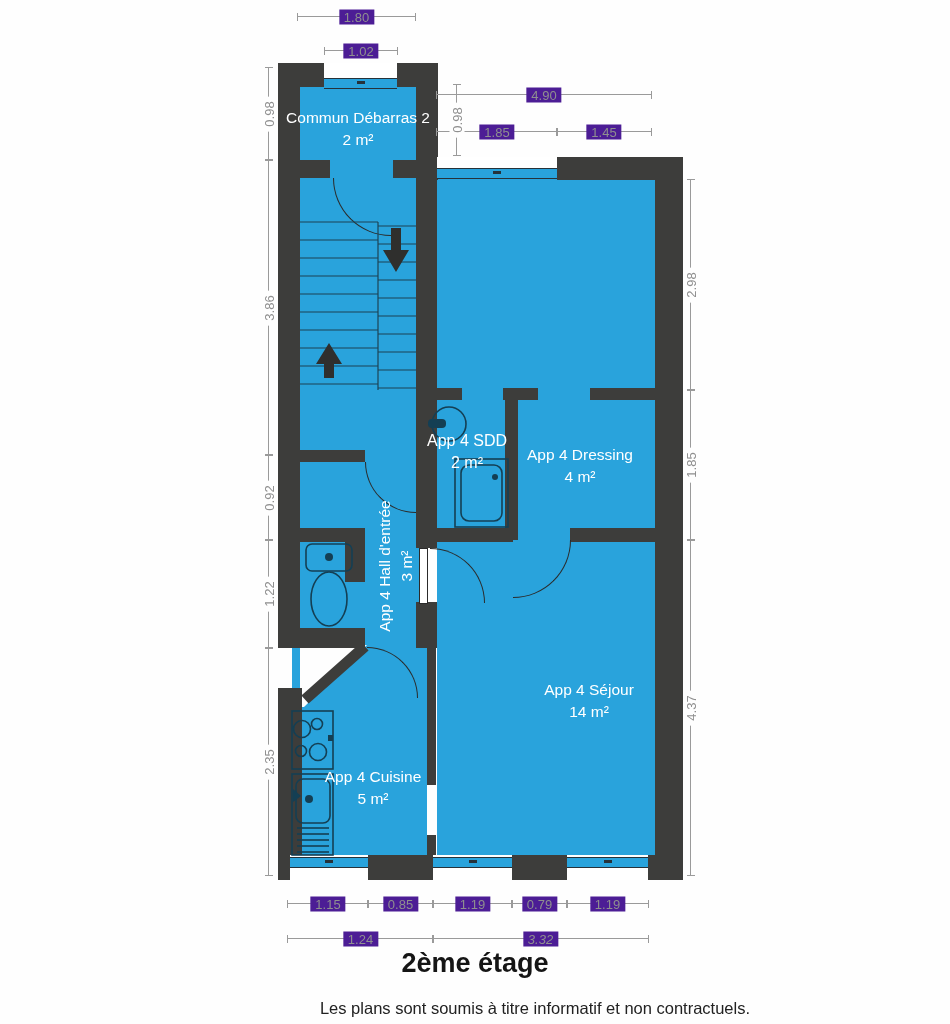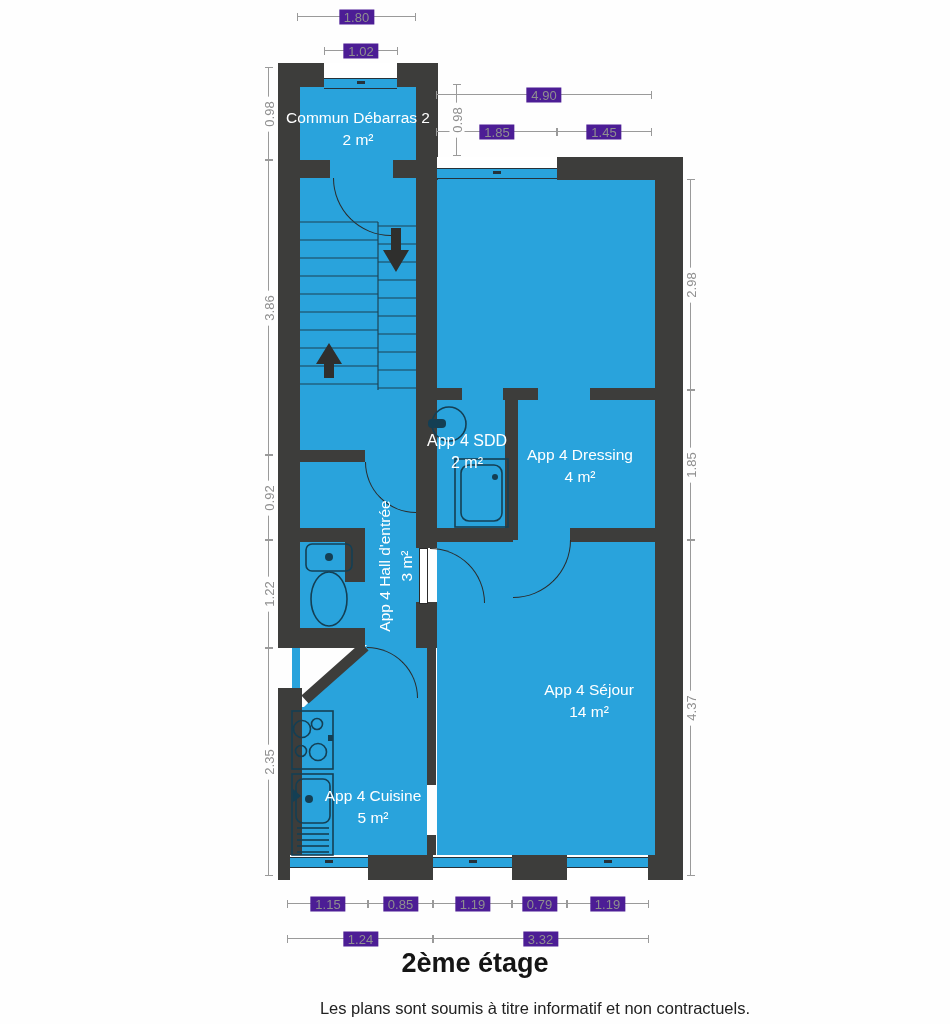--- a/index.html
+++ b/index.html
@@ -162,21 +162,21 @@
   </div>
   <div class="room-label" style="left:580px;top:466px;">
     <span>App 4 Dressing</span><br><span>4 m²</span>
   </div>
   <div class="room-label rot" style="left:396px;top:566px;">
     <span>App 4 Hall d'entrée</span><br><span>3 m²</span>
   </div>
   <div class="room-label" style="left:546px;top:701px;margin-left:43px;">
     <span>App 4 Séjour</span><br><span>14 m²</span>
   </div>
-  <div class="room-label" style="left:373px;top:807px;">
+  <div class="room-label" style="left:373px;top:788px;">
     <span>App 4 Cuisine</span><br><span>5 m²</span>
   </div>
 
   <div class="dim dim-h" style="left:298px;top:16px;width:117px;">
       <span class="dim-label">1.80</span>
     </div>
   <div class="dim dim-h" style="left:325px;top:50px;width:72px;">
       <span class="dim-label">1.02</span>
     </div>
   <div class="dim dim-h" style="left:437px;top:94px;width:214px;">
@@ -229,19 +229,19 @@
     </div>
   <div class="dim dim-h" style="left:512px;top:903px;width:55px;">
       <span class="dim-label">0.79</span>
     </div>
   <div class="dim dim-h" style="left:567px;top:903px;width:81px;">
       <span class="dim-label">1.19</span>
     </div>
   <div class="dim dim-h" style="left:288px;top:938px;width:145px;">
       <span class="dim-label">1.24</span>
     </div>
-  <div class="dim dim-h" style="left:433px;top:938px;width:215px;">
+  <div class="dim dim-h" style="left:433px;top:938px;width:215px;font-style:italic;">
       <span class="dim-label">3.32</span>
     </div>
 
   <div class="plan-title">2ème étage</div>
   <div class="plan-footer">Les plans sont soumis à titre informatif et non contractuels.</div>
 </div>
 
 </body></html>

